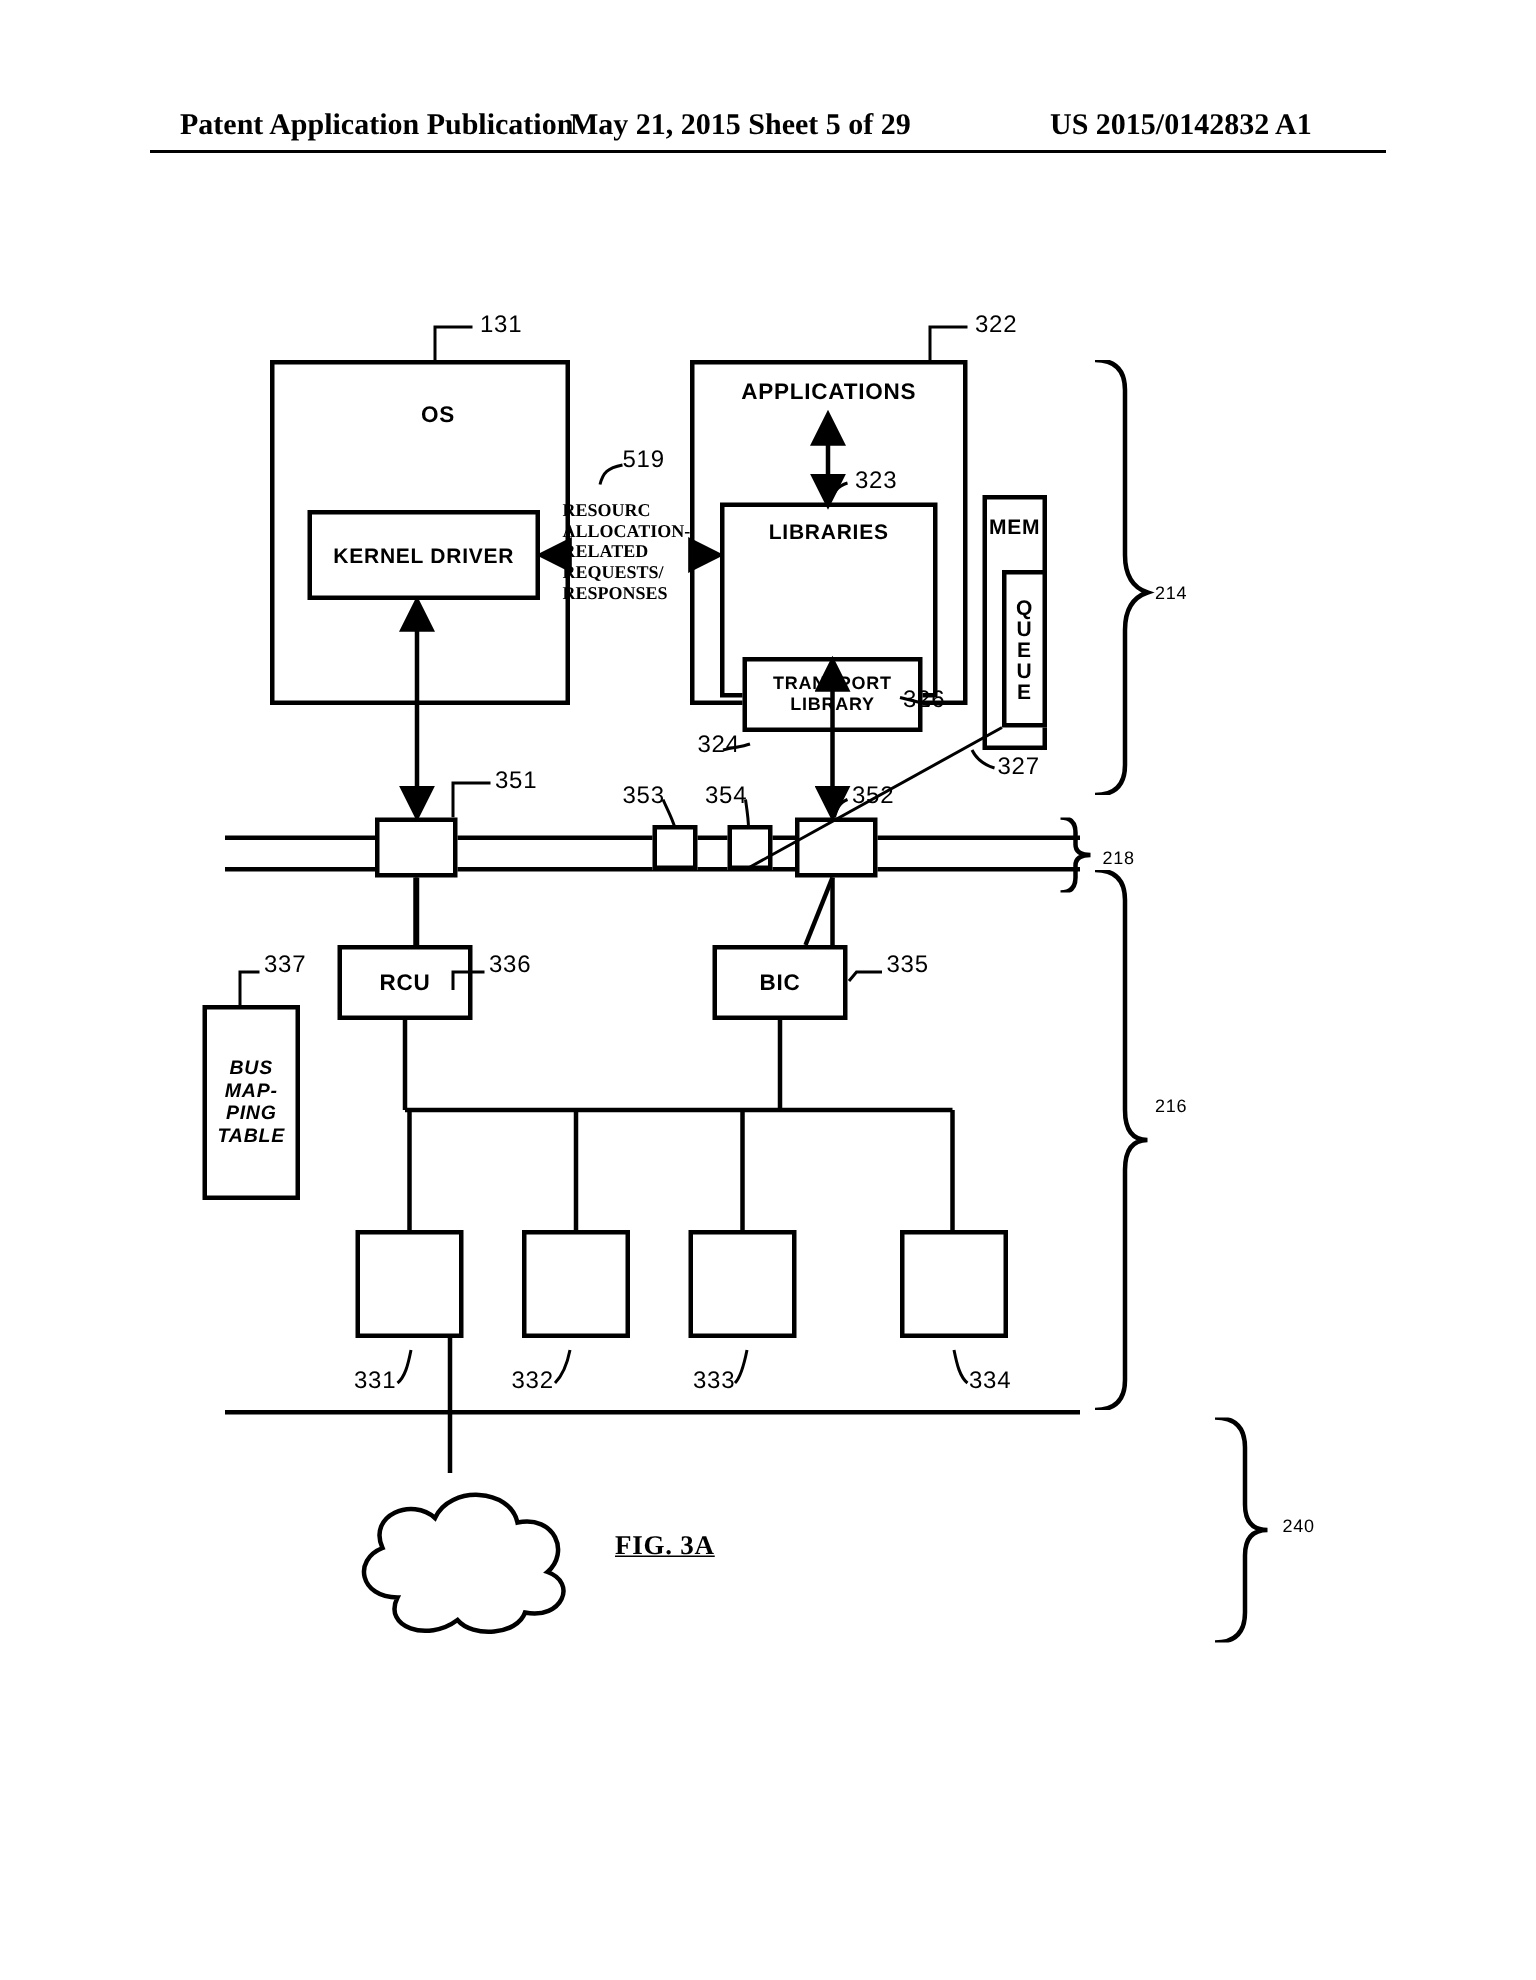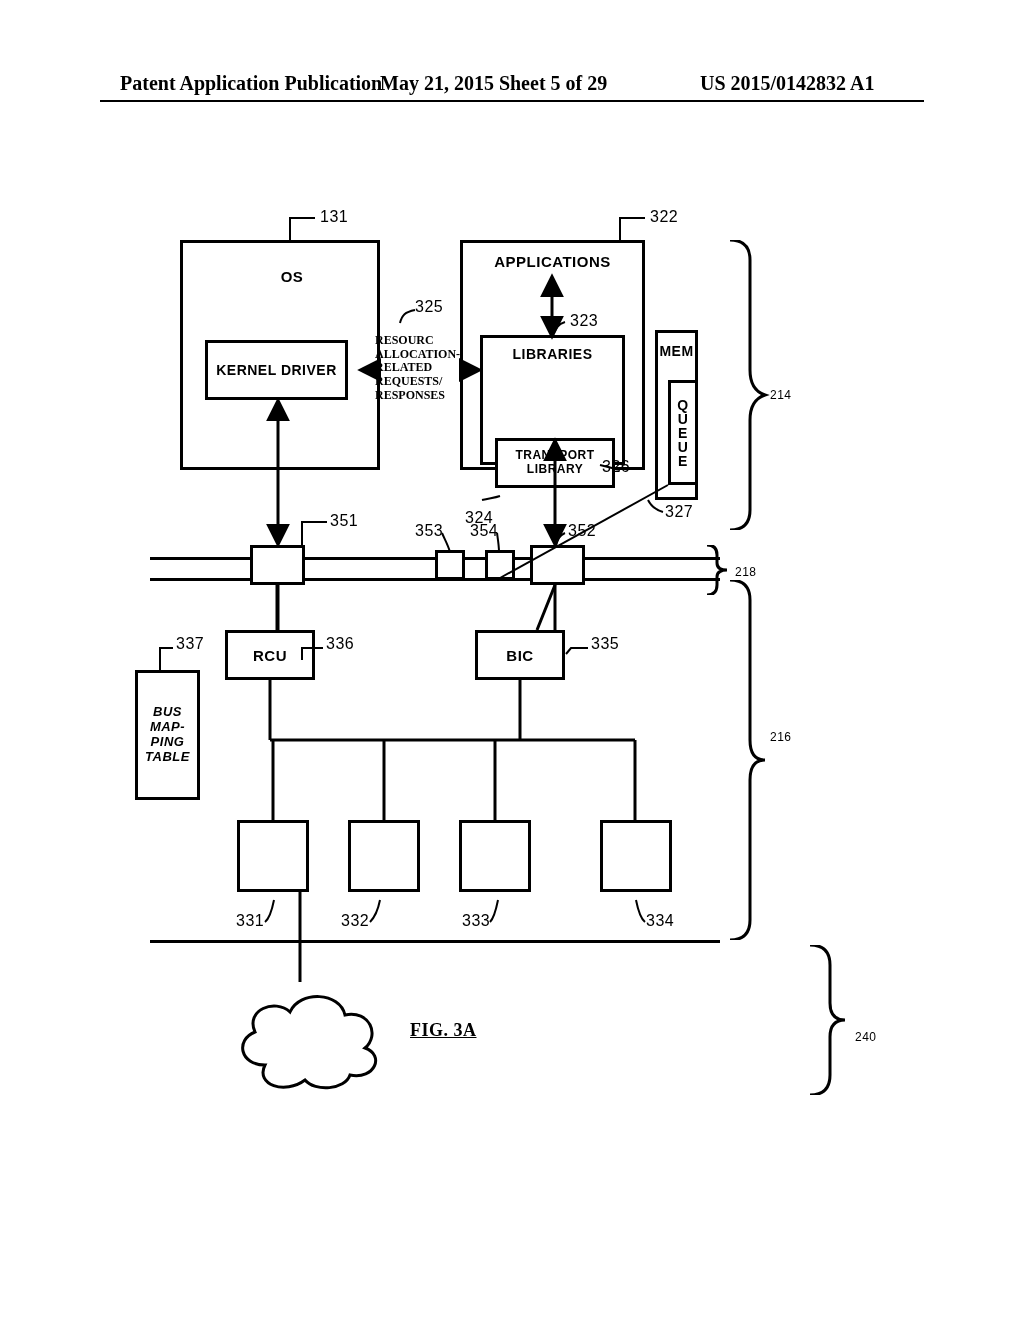--- a/index.html
+++ b/index.html
@@ -94,21 +94,21 @@
     <span class="right">US 2015/0142832 A1</span>
   </div>
   <div class="hr"></div>
 
   <div class="diagram">
 
     <div class="el box" style="left:180px; top:100px; width:200px; height:230px; align-items:flex-start; padding-top:25px;padding-left:24px;">
       <span>OS</span>
     </div>
 
-    <div class="el box" style="left:205px; top:200px; width:143px; height:60px; font-size:14px;">
+    <div class="el box" style="left:205px; top:200px; width:155px; height:60px; font-size:14px;">
       <span>KERNEL DRIVER</span>
     </div>
 
     <div class="el box" style="left:460px; top:100px; width:185px; height:230px; align-items:flex-start; padding-top:10px;">
       <span>APPLICATIONS</span>
     </div>
 
     <div class="el box" style="left:480px; top:195px; width:145px; height:130px; align-items:flex-start; padding-top:8px; font-size:14px;">
       <span>LIBRARIES</span>
     </div>
@@ -133,34 +133,34 @@
     <div class="el tiny" style="left:375px; top:180px; width:90px; white-space:pre-line;">
       <span>RESOURC
 ALLOCATION-
 RELATED
 REQUESTS/
 RESPONSES</span>
     </div>
 
     <div class="el lbl" style="left:320px; top:68px;">131</div>
     <div class="el lbl" style="left:650px; top:68px;">322</div>
-    <div class="el lbl" style="left:415px; top:158px;">325</div>
+    <div class="el lbl" style="left:415px; top:158px;">519</div>
     <div class="el lbl" style="left:570px; top:172px;">323</div>
     <div class="el lbl" style="left:602px; top:318px;">326</div>
-    <div class="el lbl" style="left:465px; top:348px;margin-top:21px;">324</div>
+    <div class="el lbl" style="left:465px; top:348px;">324</div>
     <div class="el lbl" style="left:665px; top:363px;">327</div>
     <div class="el lbl" style="left:330px; top:372px;">351</div>
     <div class="el lbl" style="left:415px; top:382px;">353</div>
     <div class="el lbl" style="left:470px; top:382px;">354</div>
     <div class="el lbl" style="left:568px; top:382px;">352</div>
 
     <div class="el lbl lbl-big" style="left:770px; top:248px;">214</div>
     <div class="el lbl lbl-big" style="left:735px; top:425px;">218</div>
     <div class="el lbl lbl-big" style="left:770px; top:590px;">216</div>
-    <div class="el lbl lbl-big" style="left:855px; top:870px;margin-top:20px;">240</div>
+    <div class="el lbl lbl-big" style="left:855px; top:870px;">240</div>
 
     <svg class="arrows" width="1024" height="440" style="left:0;top:0;">
       <defs>
         <marker id="ah" viewBox="0 0 10 10" refX="8" refY="5" markerWidth="8" markerHeight="8" orient="auto-start-reverse">
           <path d="M 0 0 L 10 5 L 0 10 z" fill="#000"></path>
         </marker>
       </defs>
 
       <path d="M315 78 L290 78 L290 100" fill="none" stroke="#000" stroke-width="2"></path>
 

